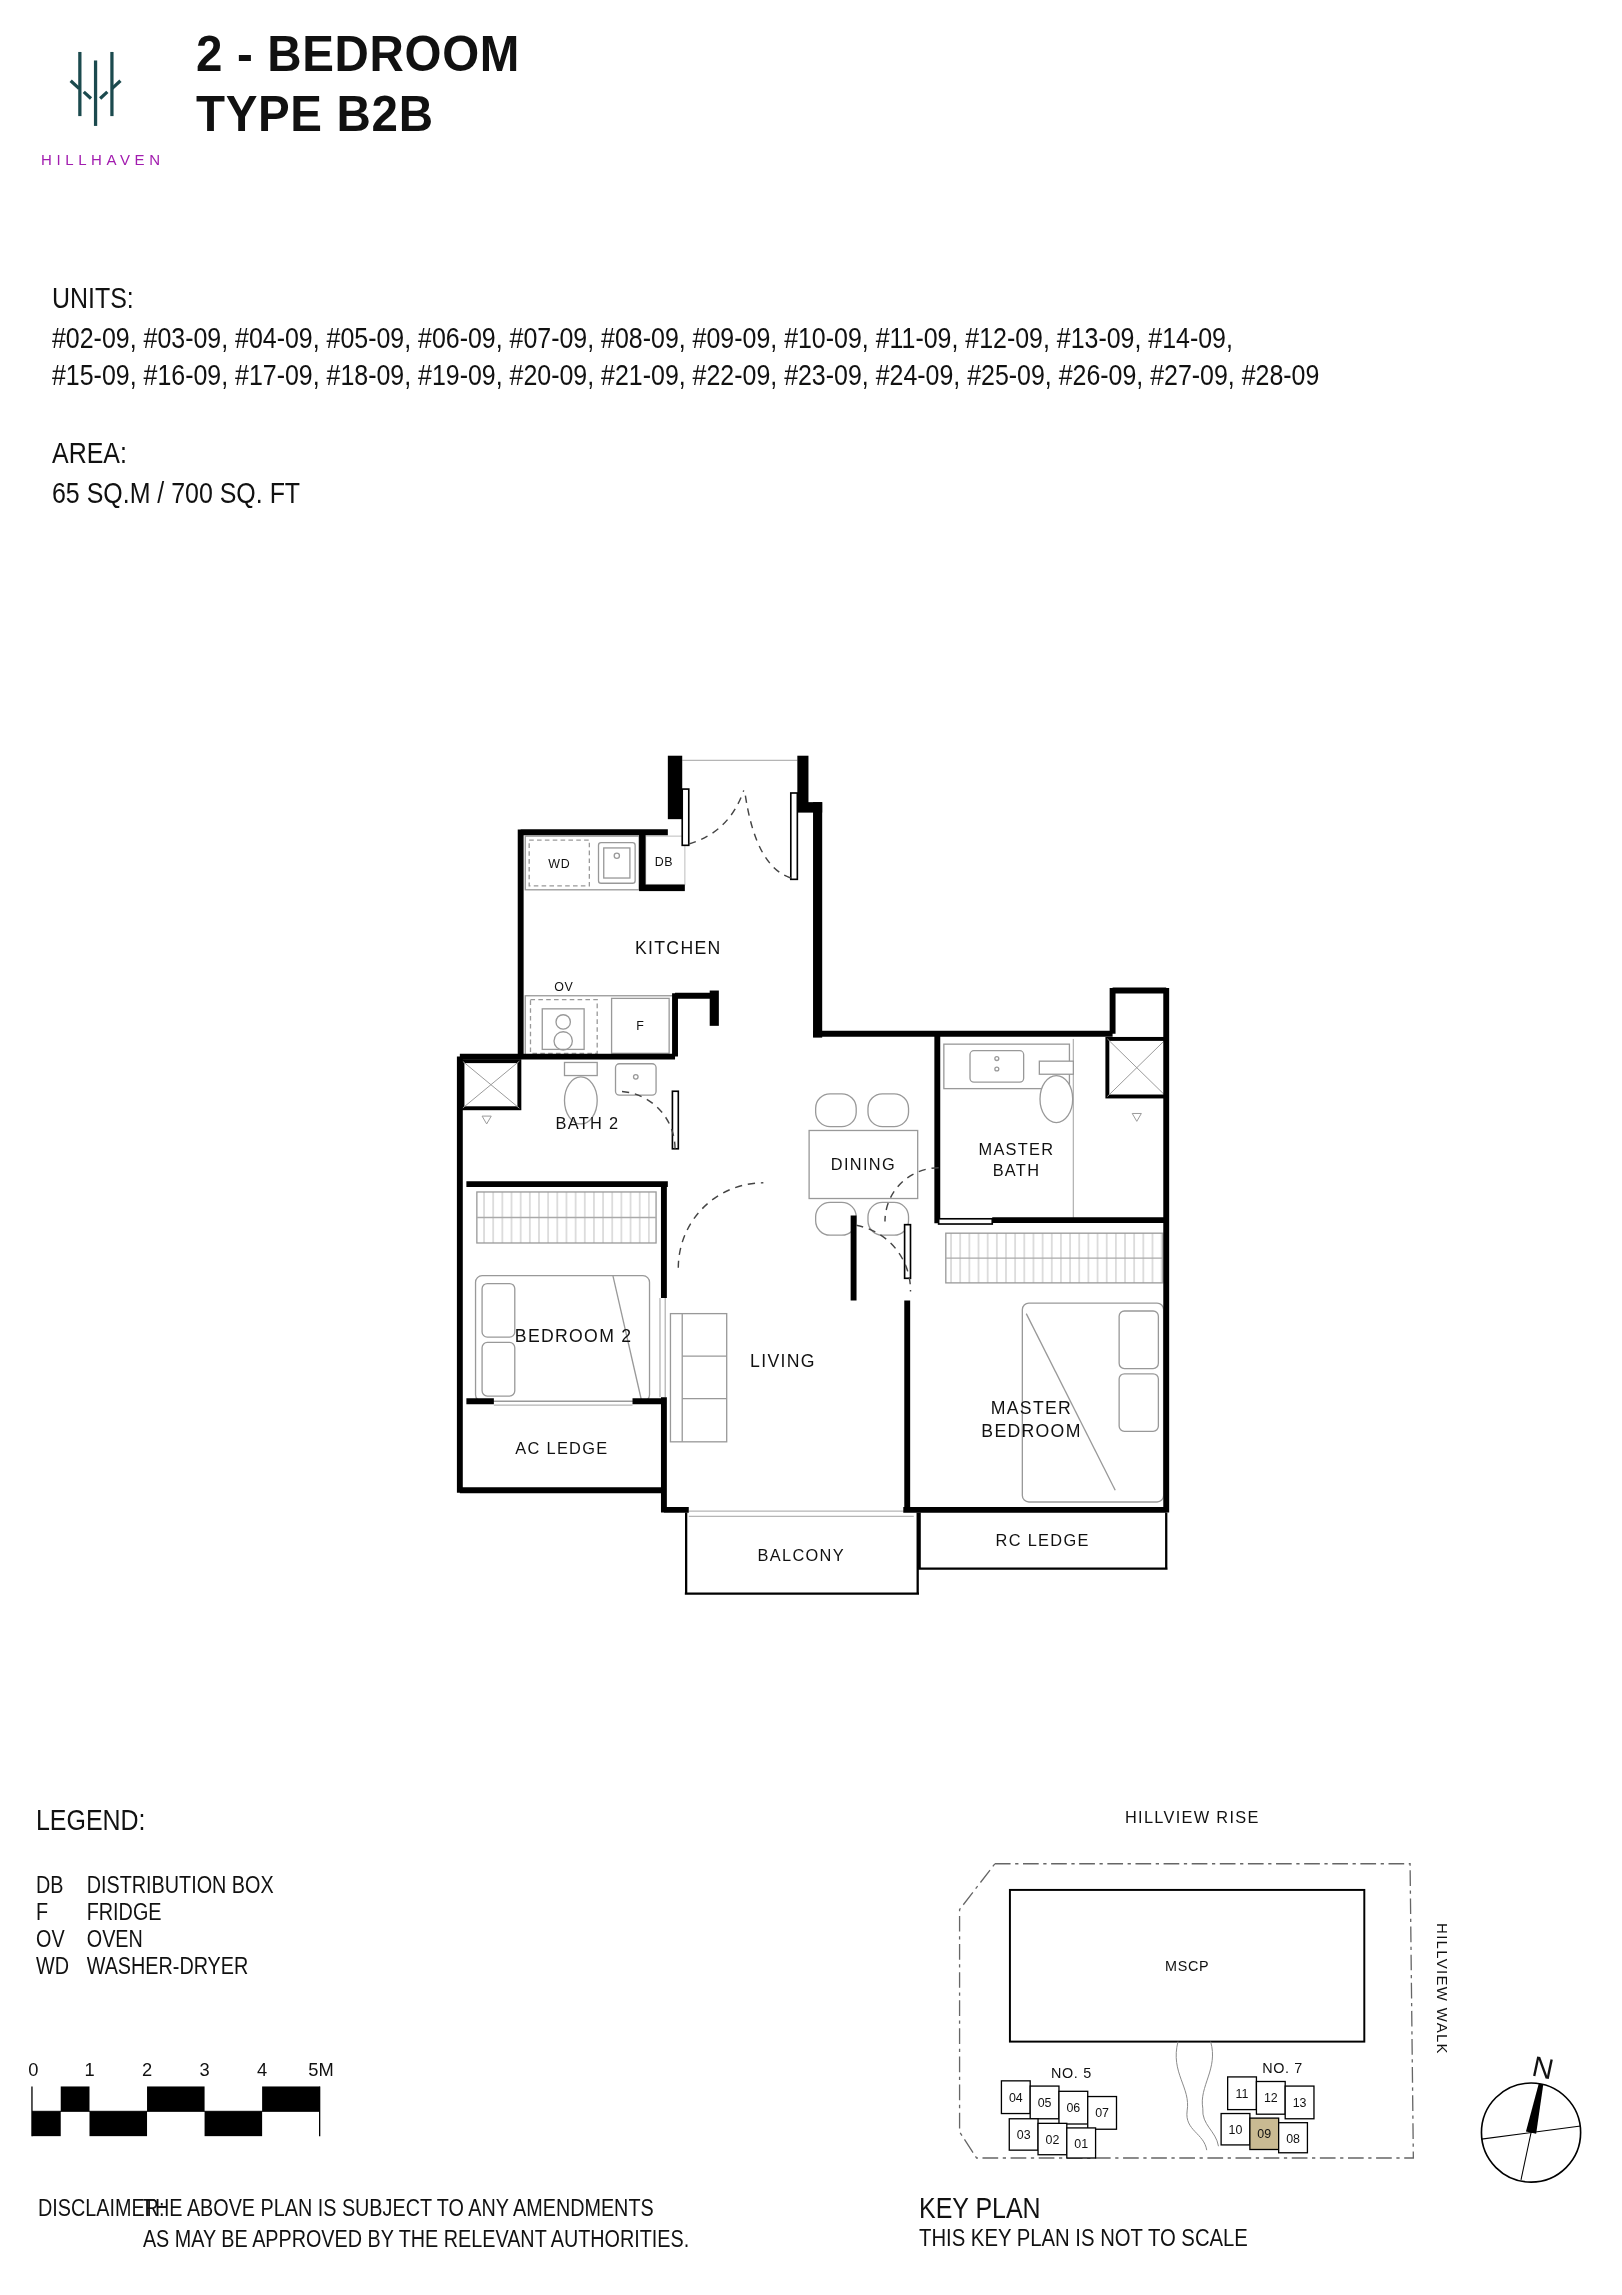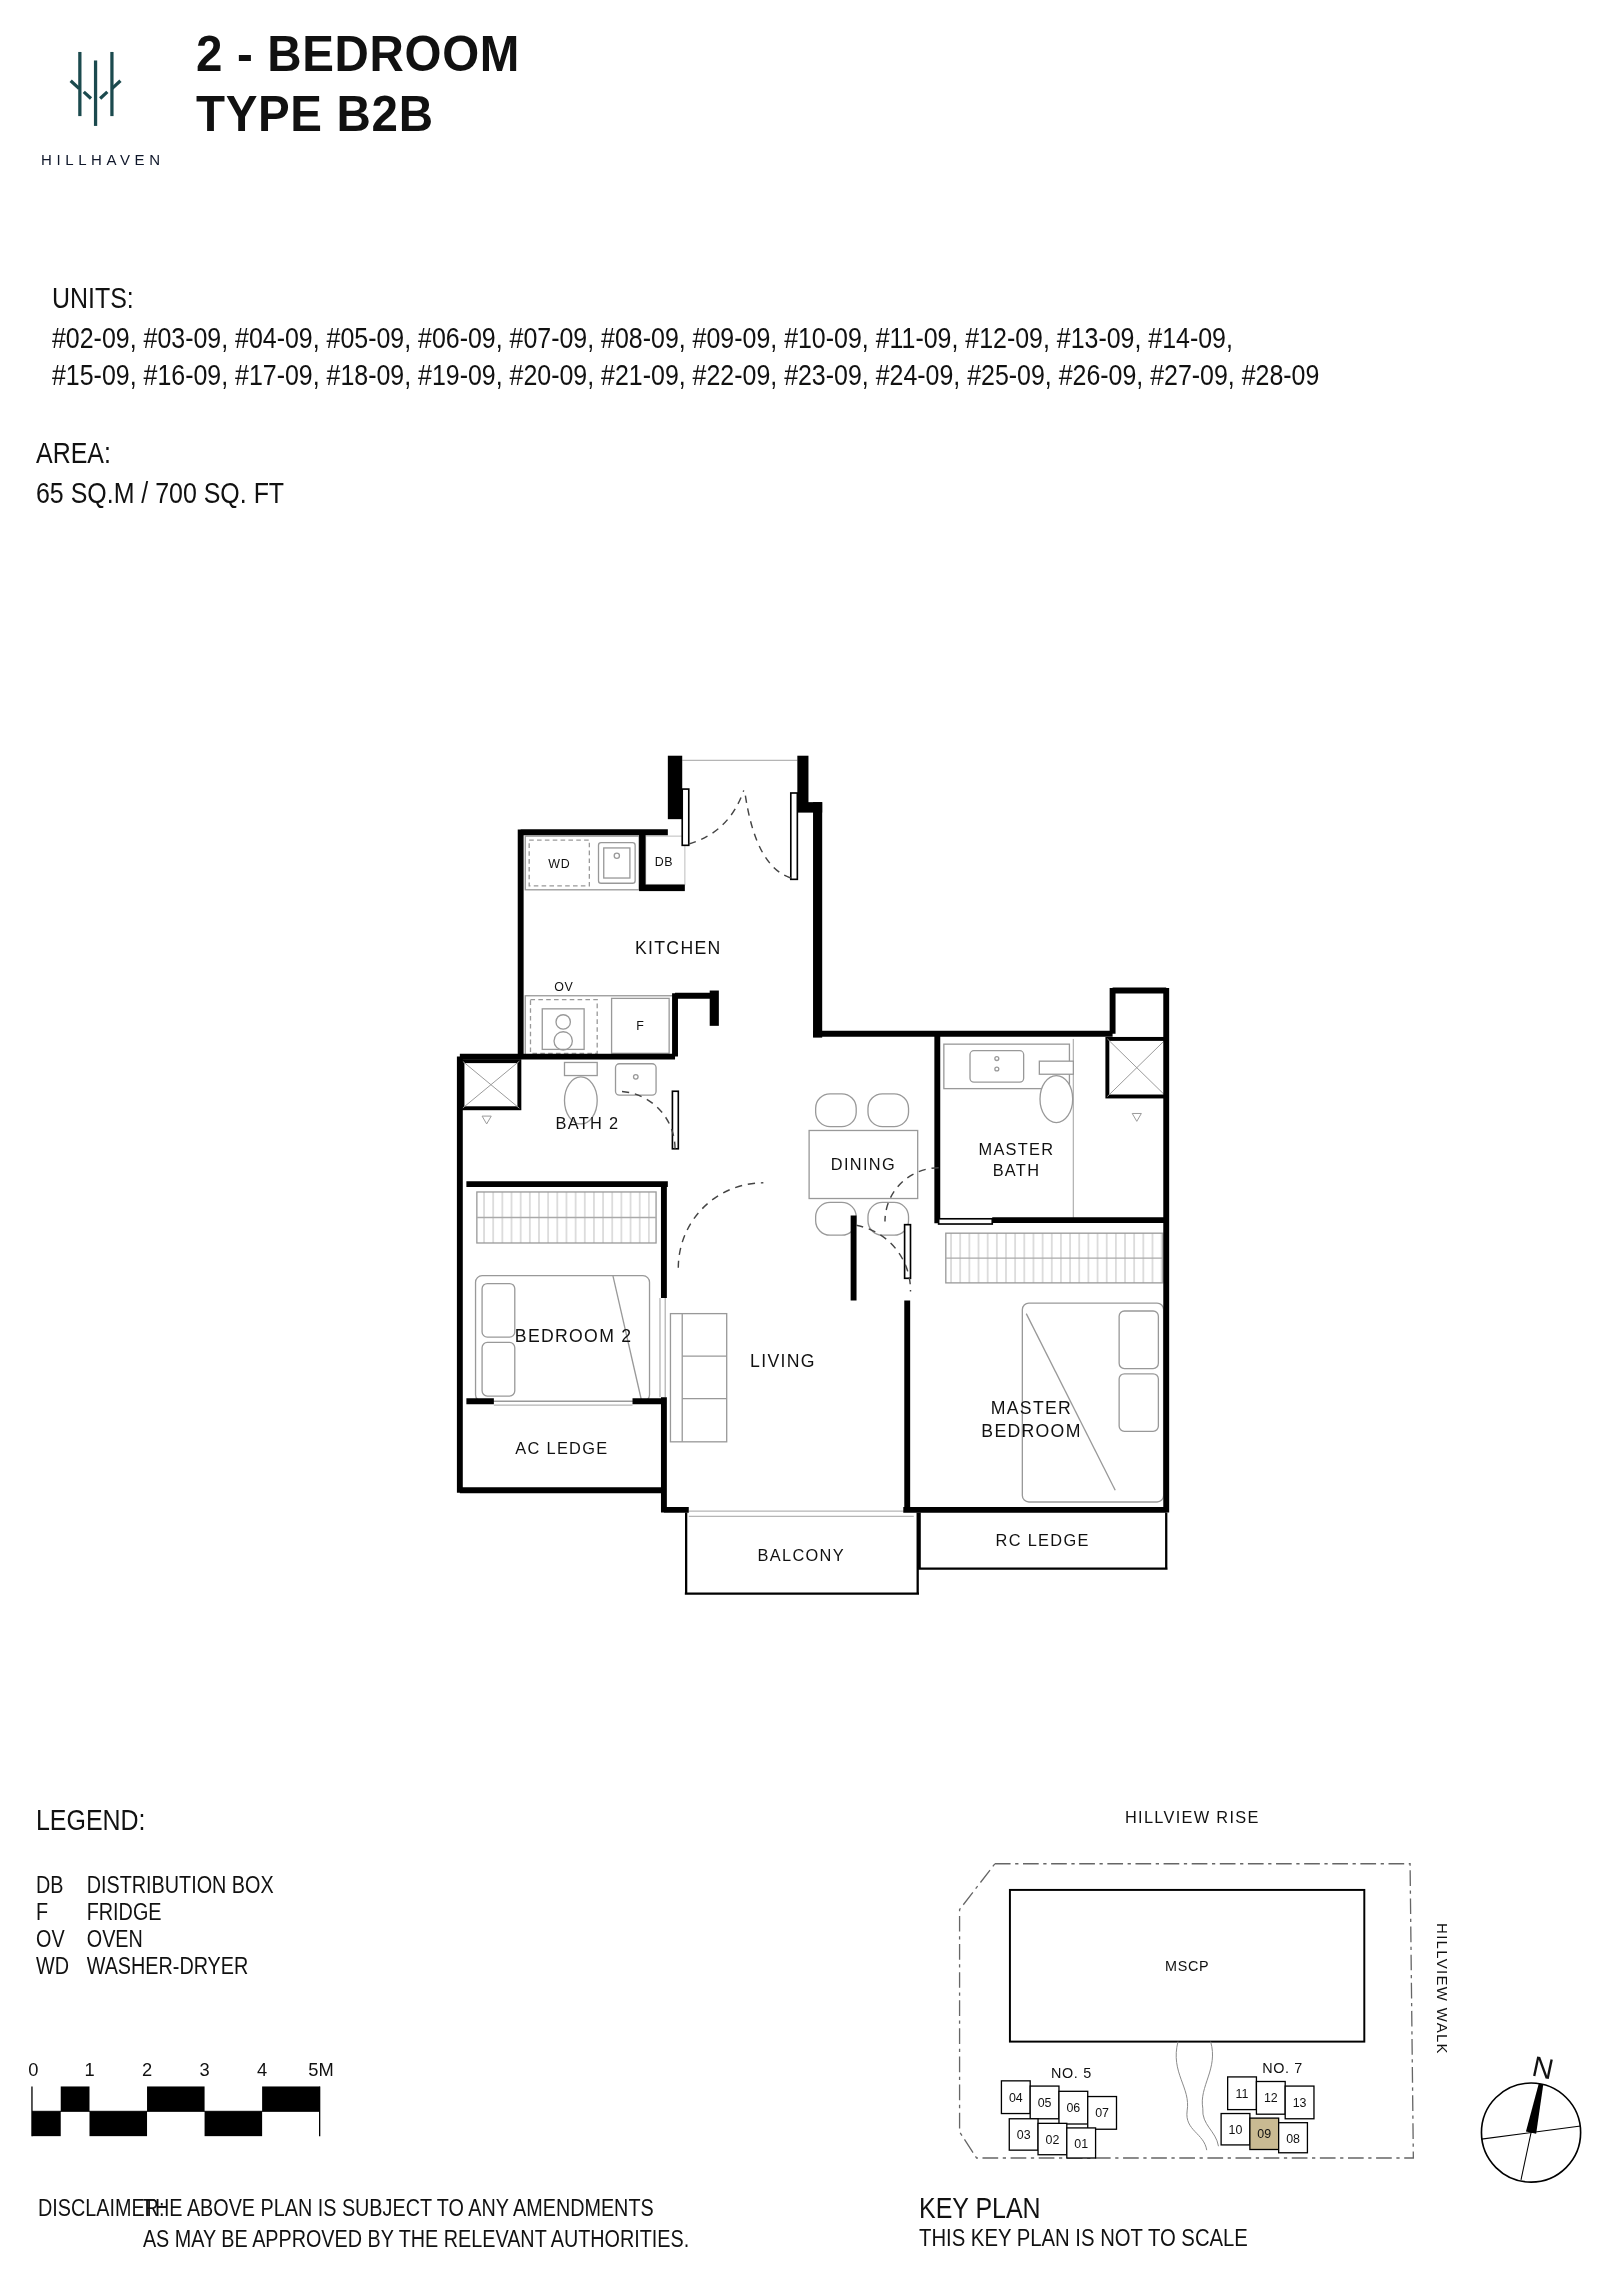--- a/index.html
+++ b/index.html
@@ -8,21 +8,21 @@
   .abs{position:absolute;}
   .cond{transform:scaleX(.86);transform-origin:left top;white-space:nowrap;}
   .title{font-weight:bold;font-size:50px;line-height:60px;letter-spacing:0.7px;
          transform:scaleX(.95);transform-origin:left top;}
   .doc-label{font-size:29px;line-height:35px;}
   .doc-text{font-size:29px;line-height:37px;}
   .legend-row{display:flex;font-size:23px;line-height:27px;}
   .legend-abbr{width:59px;flex:0 0 59px;}
   .disc{display:flex;font-size:23px;line-height:31px;}
   .disc-label{width:122px;flex:0 0 122px;}
-  .logo-name{font-size:15px;letter-spacing:4.6px;color:#0f172a;}
+  .logo-name{font-size:15px;letter-spacing:4.6px;color:#a21caf;}
   .kp-title{font-size:29px;line-height:33px;}
   .kp-sub{font-size:23.6px;line-height:27.5px;}
   .hv-walk{font-size:15px;letter-spacing:1.3px;transform:rotate(90deg);
            transform-origin:left top;white-space:nowrap;}
   svg text{font-family:"Liberation Sans",sans-serif;fill:#111;}
 </style>
 </head>
 <body>
 
 <svg class="abs" style="left:36px;top:29.4px" width="144" height="131" viewBox="0 0 220 200">
@@ -42,21 +42,21 @@
   <div class="title">2 - BEDROOM</div>
   <div class="title">TYPE B2B</div>
 </div>
 
 <div class="abs" style="left:52px;top:281px">
   <div class="doc-label cond">UNITS:</div>
   <div class="doc-text cond" style="margin-top:3.9px">#02-09, #03-09, #04-09, #05-09, #06-09, #07-09, #08-09, #09-09, #10-09, #11-09, #12-09, #13-09, #14-09,</div>
   <div class="doc-text cond">#15-09, #16-09, #17-09, #18-09, #19-09, #20-09, #21-09, #22-09, #23-09, #24-09, #25-09, #26-09, #27-09, #28-09</div>
 </div>
 
-<div class="abs" style="left:36px;top:436px">
+<div class="abs" style="left:52px;top:436px">
   <div class="doc-label cond">AREA:</div>
   <div class="doc-text cond" style="margin-top:3.9px">65 SQ.M / 700 SQ. FT</div>
 </div>
 
 <svg class="abs" style="left:452px;top:726px" width="726" height="877" viewBox="0 0 1110 1340">
   <defs>
     <pattern id="hv" width="14" height="80" patternUnits="userSpaceOnUse">
       <line x1="7" y1="0" x2="7" y2="80" stroke="#aaa" stroke-width="1.2"></line>
     </pattern>
   </defs>

